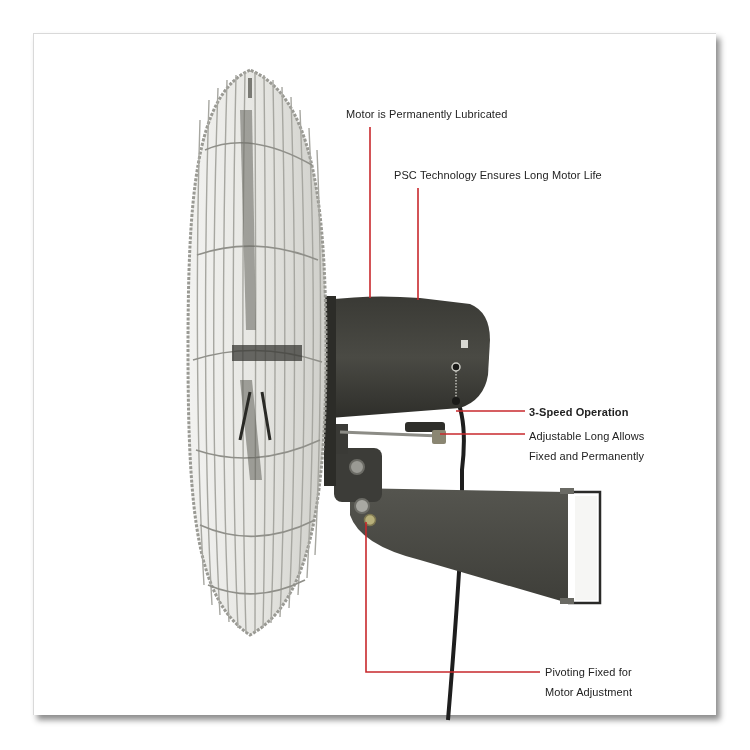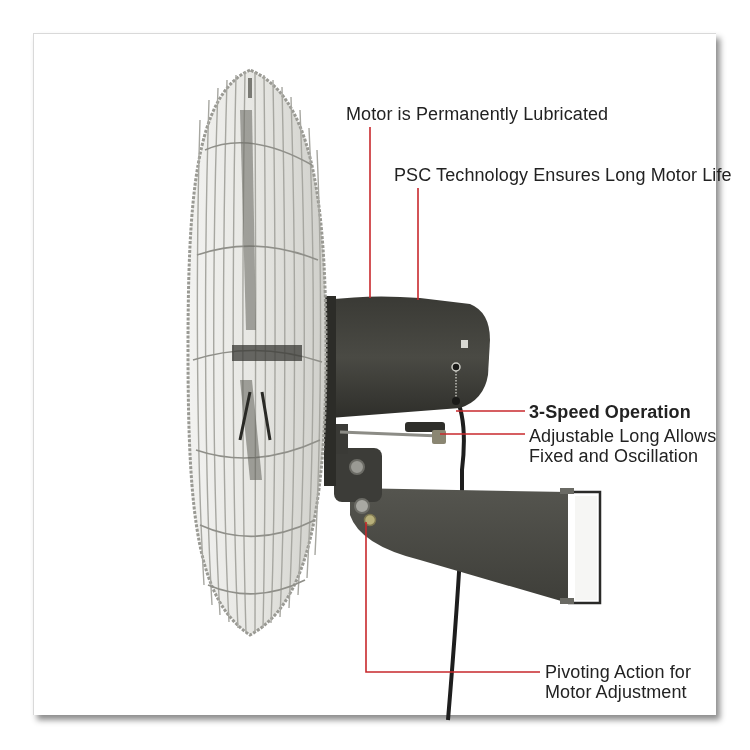--- a/index.html
+++ b/index.html
@@ -6,21 +6,21 @@
   body { width: 750px; height: 750px; position: relative; overflow: hidden;
          font-family: "Liberation Sans", sans-serif; }
   .frame {
     position: absolute; left: 33px; top: 33px; width: 682px; height: 681px;
     background: #ffffff;
     border-top: 1px solid #d9d9d9; border-left: 1px solid #d9d9d9;
     box-shadow: 4px 5px 6px rgba(0,0,0,0.45);
   }
   svg.art { position: absolute; left: 0; top: 0; }
   .label {
-    position: absolute; color: #222222; font-size: 18px; line-height: 20px;
+    position: absolute; color: #222222; font-size: 11px; line-height: 20px;
     white-space: nowrap; letter-spacing: 0.1px;
   }
 </style>
 </head>
 <body>
 
 <div class="frame"></div>
 
 <svg class="art" width="750" height="750" viewBox="0 0 750 750">
   <defs>
@@ -116,18 +116,18 @@
     <line x1="440" y1="434" x2="525" y2="434"></line>
     <polyline points="366,522 366,672 540,672"></polyline>
   </g>
 </svg>
 
 <div class="label" style="left:346px; top:104px;">Motor is Permanently Lubricated</div>
 <div class="label" style="left:394px; top:165px;">PSC Technology Ensures Long Motor Life</div>
 <div class="label" style="left:529px; top:402px;font-weight:bold;">3-Speed Operation</div>
 <div class="label" style="left:529px; top:426px;">
   <div>Adjustable Long Allows</div>
-  <div>Fixed and Oscillation</div>
+  <div>Fixed and Permanently</div>
 </div>
 <div class="label" style="left:545px; top:662px;">
-  <div>Pivoting Action for</div>
+  <div>Pivoting Fixed for</div>
   <div>Motor Adjustment</div>
 </div>
 
 </body></html>

